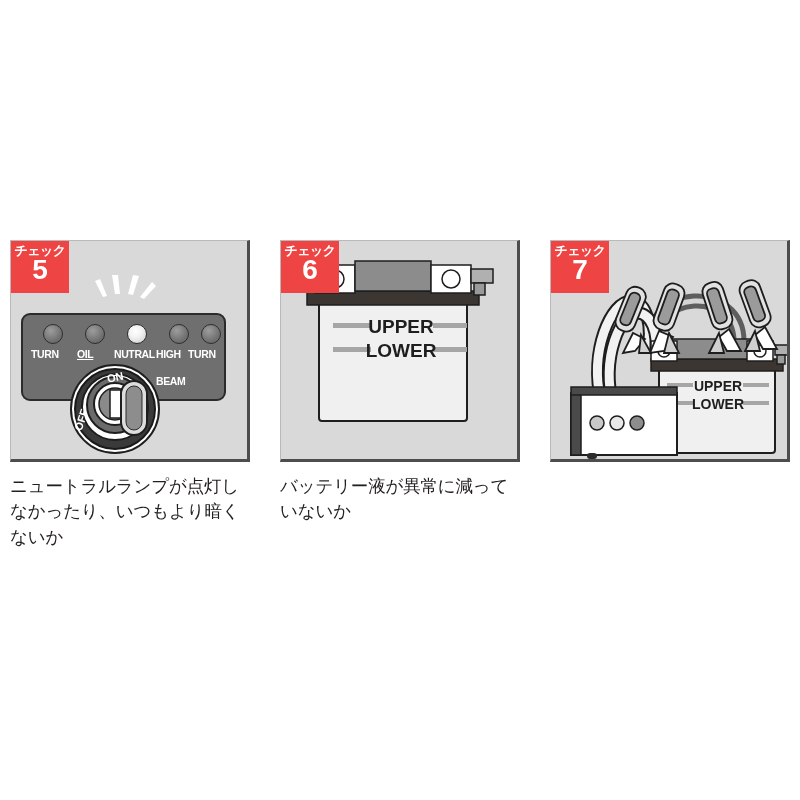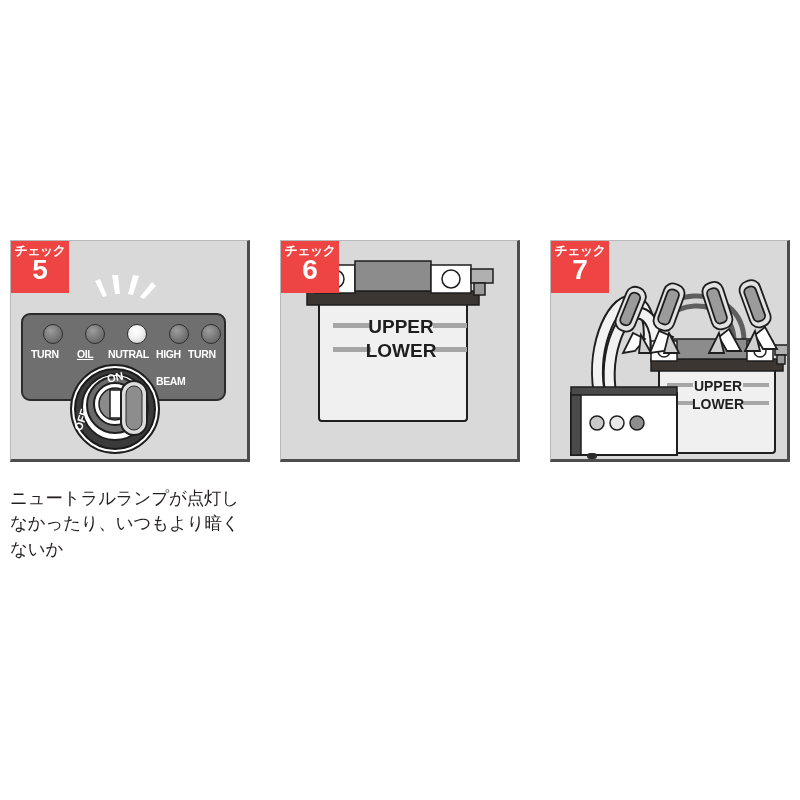--- a/index.html
+++ b/index.html
@@ -67,21 +67,21 @@
   }
   .badge-num {
     font-size: 28px;
     font-weight: bold;
     display: block;
     margin-top: -1px;
     font-family: "Liberation Sans", sans-serif;
   }
 
   .caption {
-    margin-top: 24px;
+    margin-top: 12px;
     width: 244px;
     font-size: 17.5px;
     line-height: 1.45;
     color: #231f20;
     letter-spacing: -0.2px;
     font-family: "DejaVu Sans", sans-serif;
   }
 
   
   .cluster {
@@ -161,21 +161,21 @@
       <div class="cluster">
 
         <div class="lamp" style="left:20px"></div>
         <div class="lamp" style="left:62px"></div>
         <div class="lamp lit" style="left:104px"></div>
         <div class="lamp" style="left:146px"></div>
         <div class="lamp" style="left:178px"></div>
 
         <div class="lamp-label" style="left:8px;  top:33px; width:44px;">TURN</div>
         <div class="lamp-label" style="left:54px; top:33px; width:36px;text-decoration:underline;">OIL</div>
-        <div class="lamp-label" style="left:85px; top:33px; width:58px;">NUTRAL</div>
+        <div class="lamp-label" style="left:91px; top:33px; width:58px;">NUTRAL</div>
         <div class="lamp-label" style="left:133px;top:33px; width:46px;">HIGH</div>
         <div class="lamp-label" style="left:133px;top:60px; width:46px;">BEAM</div>
         <div class="lamp-label" style="left:165px;top:33px; width:44px;">TURN</div>
       </div>
 
       <svg class="ignition" viewBox="0 0 96 96">
 
         <circle cx="46" cy="50" r="44" fill="#ffffff" stroke="#1e1e1e" stroke-width="2"></circle>
         <circle cx="46" cy="50" r="40" fill="#3a3a3a" stroke="#1a1a1a" stroke-width="2"></circle>
         <circle cx="46" cy="48" r="33" fill="#ffffff" stroke="#1e1e1e" stroke-width="2"></circle>
@@ -223,20 +223,21 @@
         <text x="120" y="92" fill="#1e1e1e" font-size="19" font-weight="bold" font-family="Liberation Sans, sans-serif" text-anchor="middle">UPPER</text>
         <text x="120" y="116" fill="#1e1e1e" font-size="19" font-weight="bold" font-family="Liberation Sans, sans-serif" text-anchor="middle">LOWER</text>
       </svg>
 
       <div class="badge">
         <span class="badge-kana">チェック</span>
         <span class="badge-num">6</span>
       </div>
 
     </div>
+    <div class="caption">バッテリー液が異常に減っていないか</div>
   </div>
 
   <div class="panel-col col-2">
     <div class="figure">
 
       <svg class="figsvg" viewBox="0 0 240 222">
 
         <g fill="none" stroke="#1e1e1e" stroke-width="2">
 
           <path d="M98,110 C98,45 188,45 188,100" stroke="#5e5e5e" stroke-width="15"></path>

